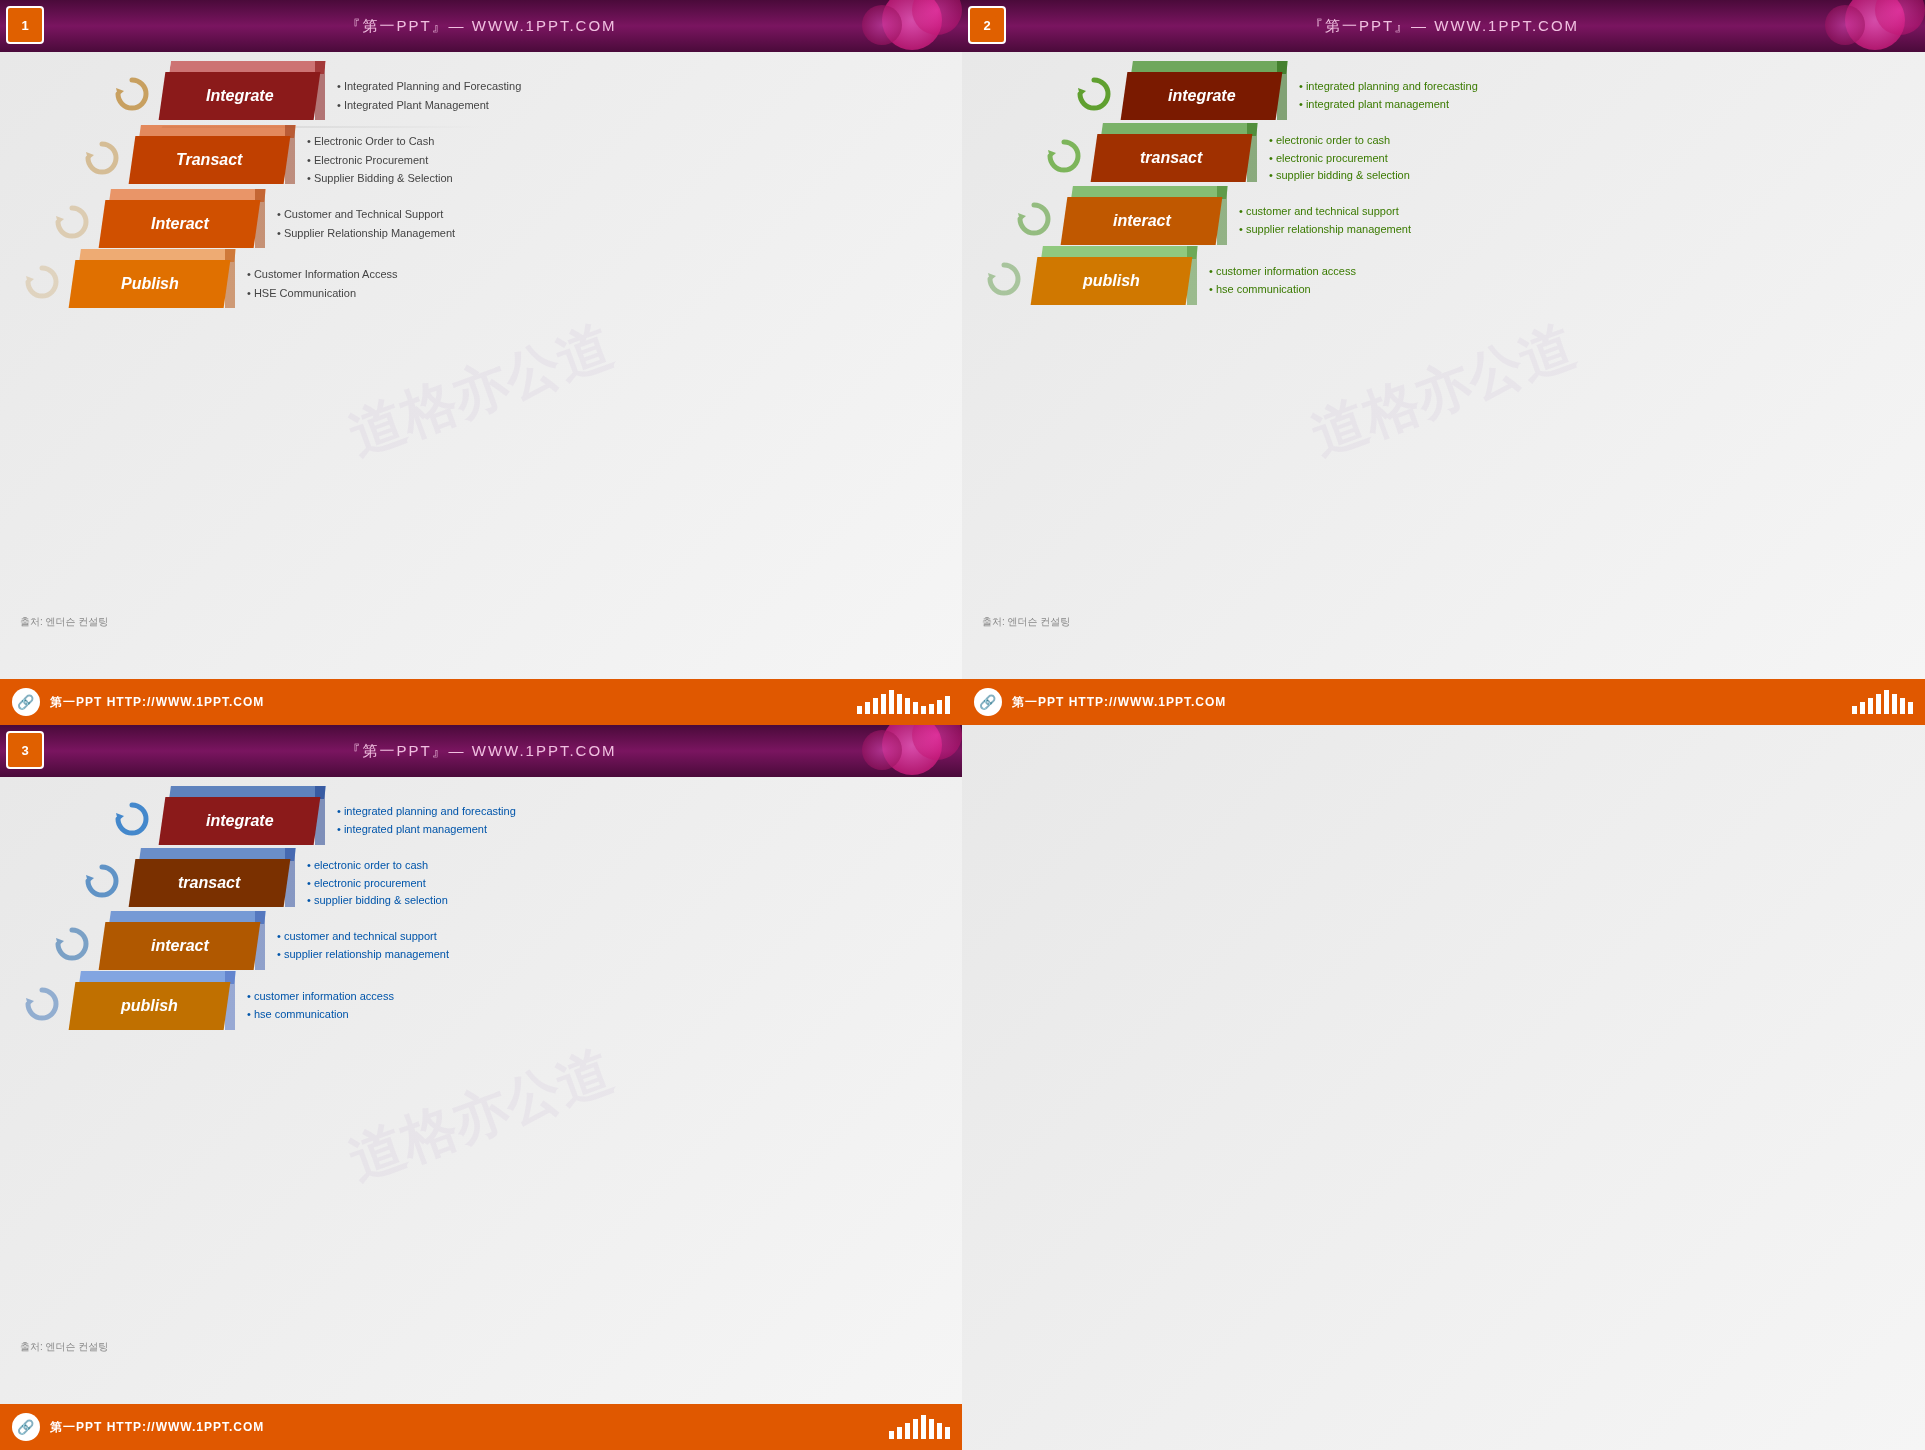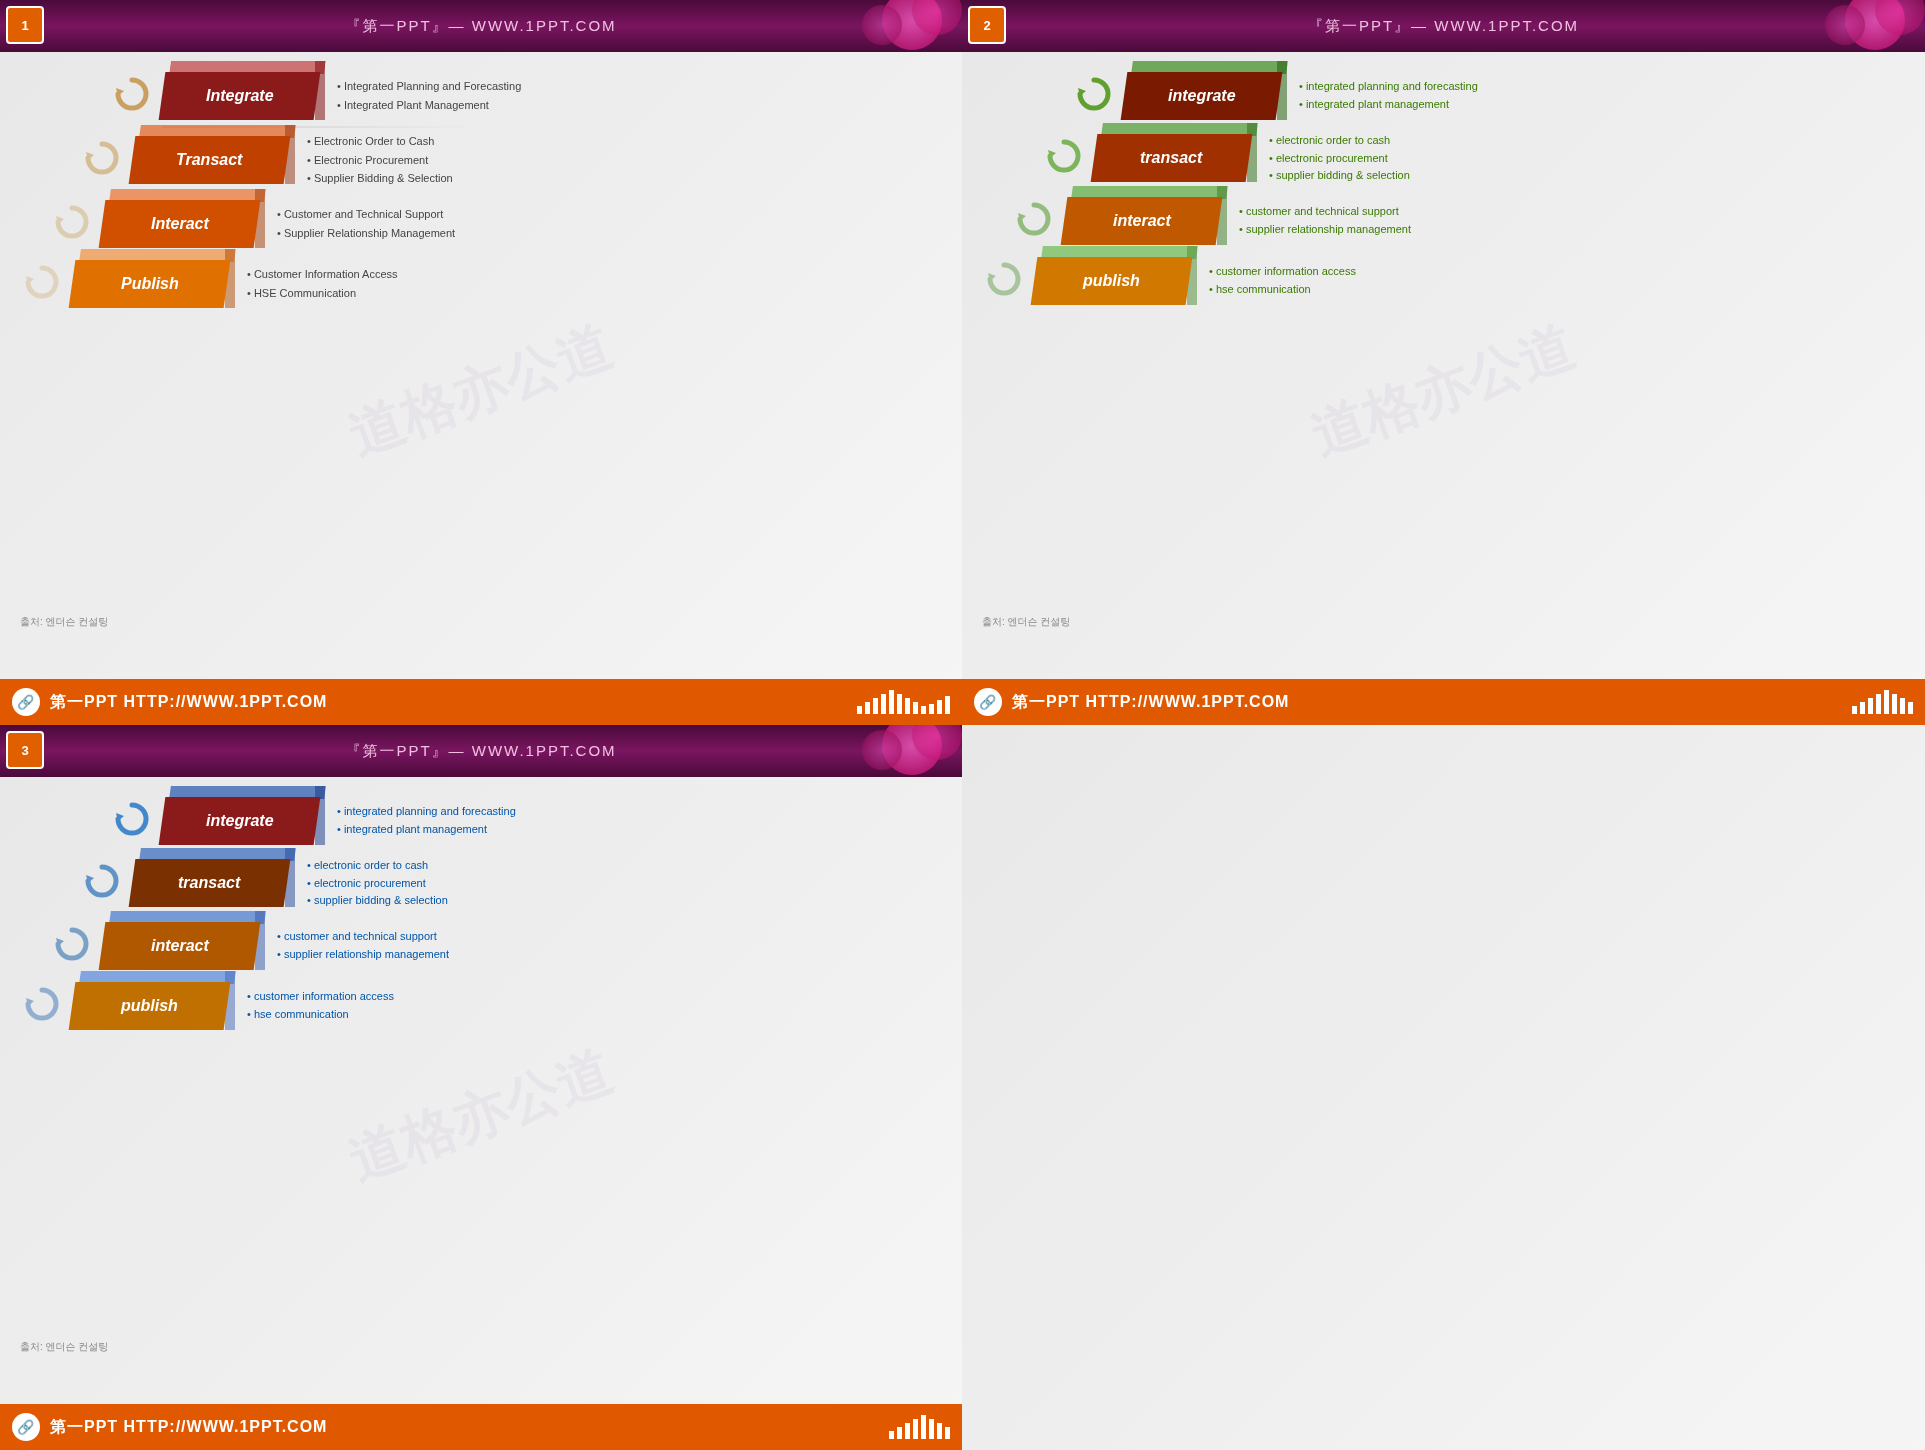--- a/index.html
+++ b/index.html
@@ -90,21 +90,21 @@
       background: #fff;
       border-radius: 50%;
       display: flex;
       align-items: center;
       justify-content: center;
       color: #e05800;
       font-size: 14px;
     }
     .footer-text {
       color: #fff;
-      font-size: 16px;
+      font-size: 12px;
       font-weight: bold;
       letter-spacing: 1px;
       flex: 1;
     }
     .footer-bars {
       display: flex;
       gap: 3px;
       align-items: flex-end;
     }
 

